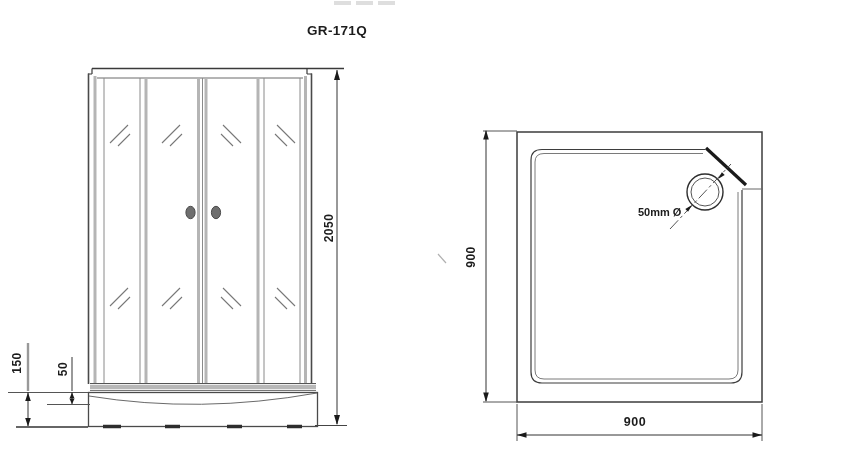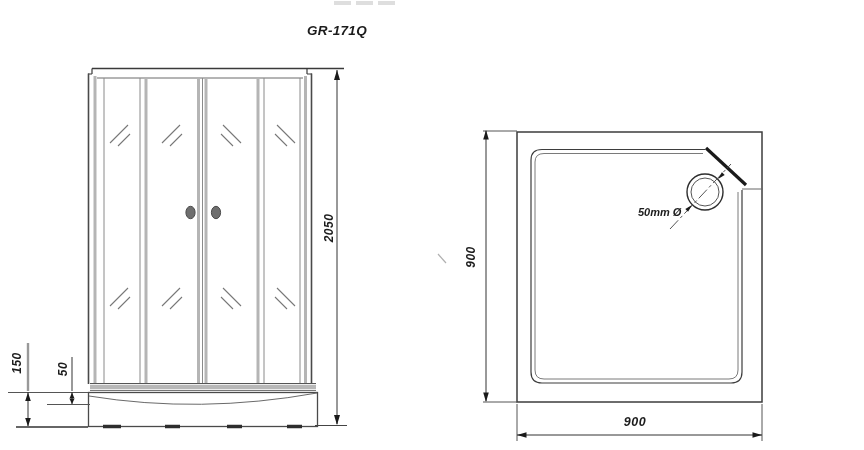--- a/index.html
+++ b/index.html
@@ -2,21 +2,20 @@
 <html><head>
 <meta charset="utf-8">
 <style>
   html,body{margin:0;padding:0;background:#ffffff;}
   .canvas{
     position:relative;
     width:828px;height:450px;
     background:#ffffff;
     font-family:"Liberation Sans", sans-serif;
     overflow:hidden;
-    font-style:italic;
   }
   svg{display:block}
   text{
     font-family:"Liberation Sans","DejaVu Sans",sans-serif;
     fill:#1c1c1c;
   }
   .dim-label{font-size:12px;font-weight:bold;letter-spacing:0.5px;}
   .dim-label-lg{font-size:12.5px;font-weight:bold;letter-spacing:0.5px;}
   .title-label{font-size:13.5px;font-weight:bold;letter-spacing:0.3px;}
   .drain-label{font-size:11px;font-weight:600;}

